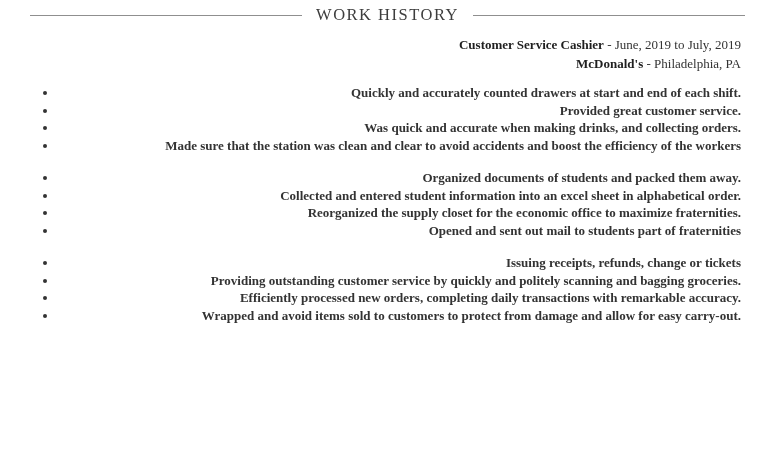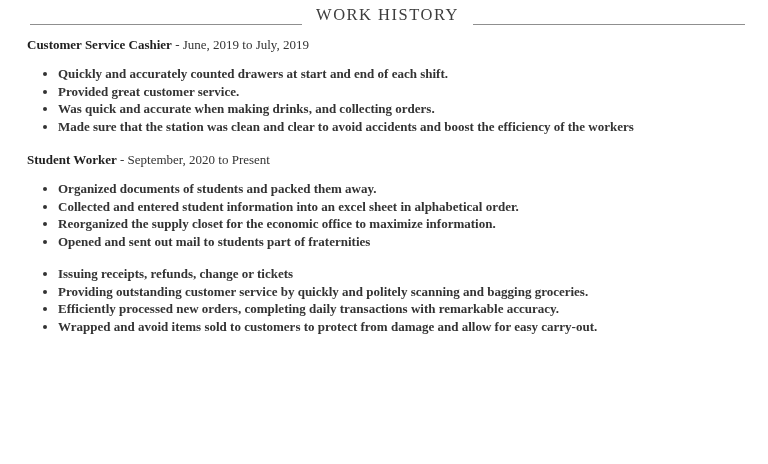--- a/index.html
+++ b/index.html
@@ -17,40 +17,41 @@
   }
   .page {
     position: relative;
     width: 768px;
     height: 464px;
     background: var(--background);
     overflow: hidden;
   }
   .section-header {
     display: flex;
-    align-items: flex-end;
+    align-items: center;
     padding: 5px 23px 0 30px;
   }
   .rule {
     flex: 1;
     height: 0;
     border-top: 1.5px solid var(--rule);
   }
   .section-title {
     margin: 0 14px;
     font-size: 16.5px;
     font-weight: normal;
     letter-spacing: 1.5px;
     color: var(--title);
     white-space: nowrap;
   }
   .jobs {
     padding: 10px 27px 0 27px;
     font-size: 13px;
     color: var(--text);
+    text-align: right;
   }
   .job-line {
     line-height: 19px;
   }
   .b {
     font-weight: bold;
     color: var(--heading);
   }
   ul.bullets {
     margin: 11px 0 15px 0;
@@ -71,38 +72,38 @@
     <h1 class="section-title">WORK HISTORY</h1>
     <span class="rule"></span>
   </div>
   <div class="jobs">
   <section class="job">
     <div class="job-line">
       <span class="b">Customer Service Cashier</span>
       <span>-</span>
       <span>June, 2019 to July, 2019</span>
     </div>
+    <div class="job-line">
+      <span class="b">McDonald's</span>
+      <span>-</span>
+      <span>Philadelphia, PA</span>
+    </div>
     <ul class="bullets">
           <li>Quickly and accurately counted drawers at start and end of each shift.</li>
           <li>Provided great customer service.</li>
           <li>Was quick and accurate when making drinks, and collecting orders.</li>
           <li>Made sure that the station was clean and clear to avoid accidents and boost the efficiency of the workers</li>
         </ul>
   </section>
 
   <section class="job">
-    <div class="job-line">
-      <span class="b">Student Worker</span>
-      <span>-</span>
-      <span>September, 2020 to Present</span>
-    </div>
     <ul class="bullets">
           <li>Organized documents of students and packed them away.</li>
           <li>Collected and entered student information into an excel sheet in alphabetical order.</li>
-          <li>Reorganized the supply closet for the economic office to maximize information.</li>
+          <li>Reorganized the supply closet for the economic office to maximize fraternities.</li>
           <li>Opened and sent out mail to students part of fraternities</li>
         </ul>
   </section>
 
   <section class="job">
     <ul class="bullets">
           <li>Issuing receipts, refunds, change or tickets</li>
           <li>Providing outstanding customer service by quickly and politely scanning and bagging groceries.</li>
           <li>Efficiently processed new orders, completing daily transactions with remarkable accuracy.</li>
           <li>Wrapped and avoid items sold to customers to protect from damage and allow for easy carry-out.</li>

